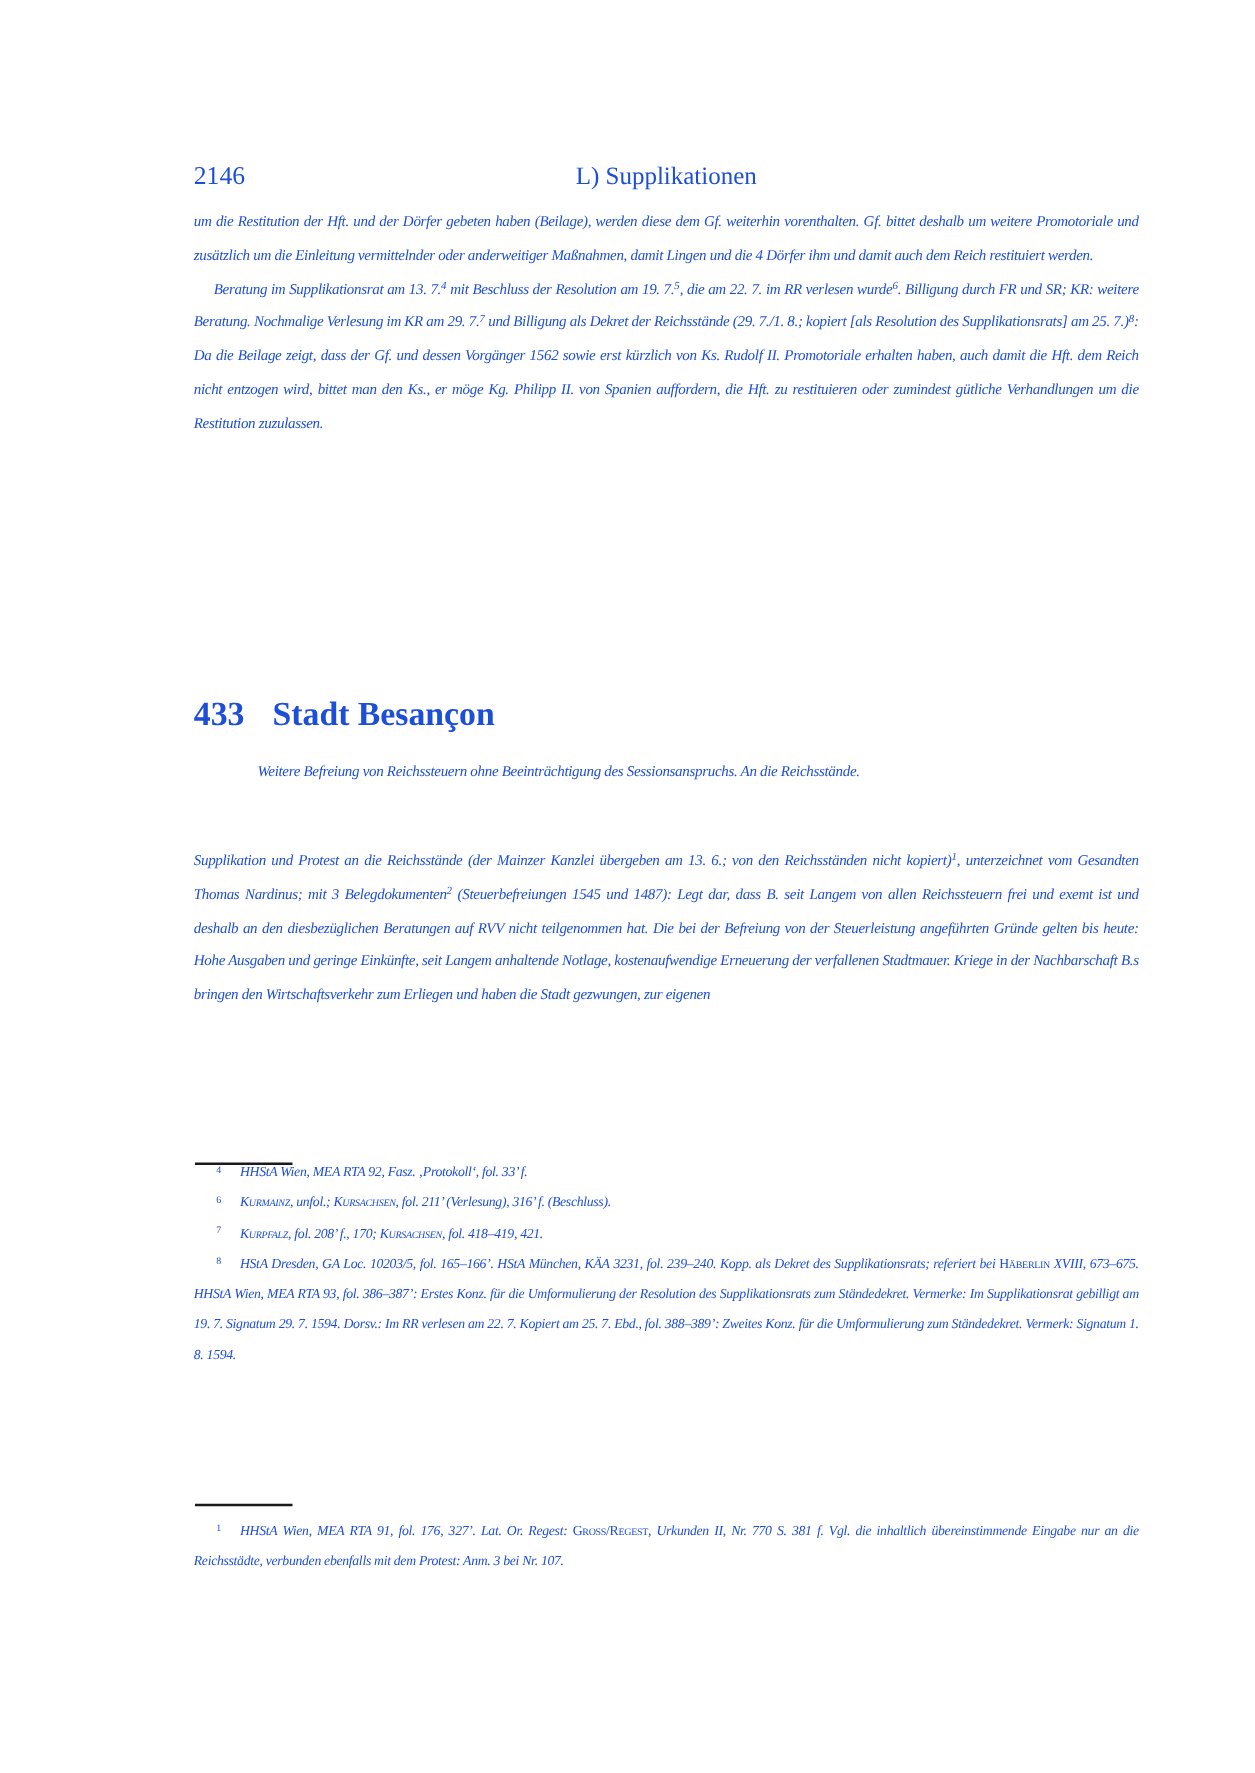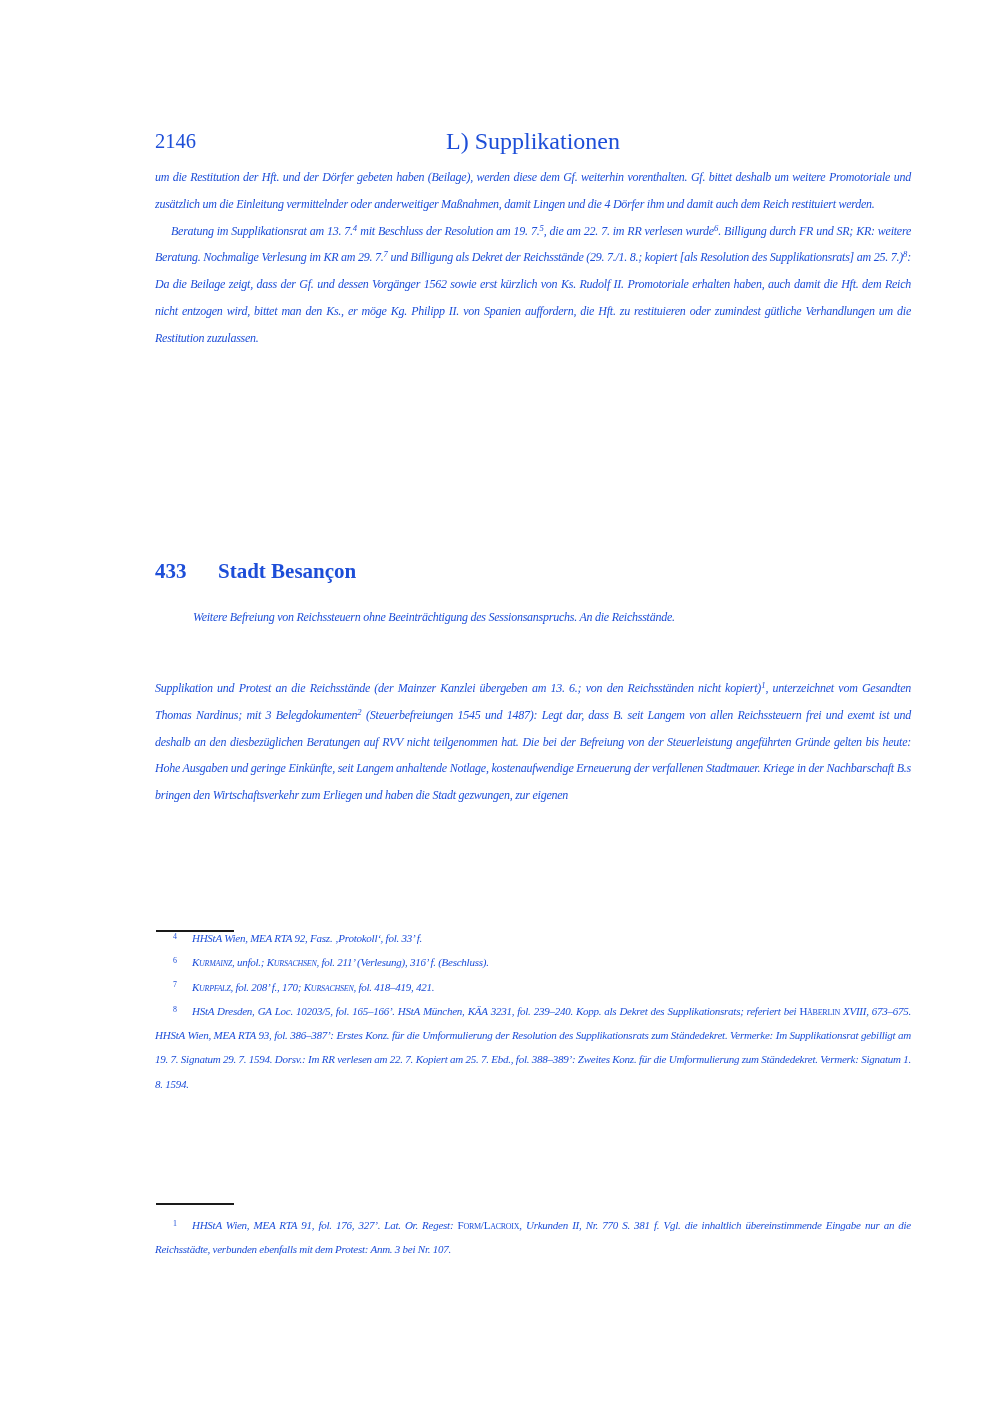--- a/index.html
+++ b/index.html
@@ -14,43 +14,43 @@
   }
   
   .pagehead{position:absolute;left:155px;top:82px;width:756px;height:27px;}
   .pagenum{
     position:absolute;left:0;top:0;
     font-size:20.5px;line-height:26px;font-style:normal;
   }
   .runhead{
     position:absolute;left:0;top:0;width:100%;
     text-align:center;
-    font-size:24px;line-height:26px;font-style:normal;
+    font-size:20px;line-height:26px;font-style:normal;
   }
   
   .bodytext{
     font-style:italic;
     font-size:12px;
     line-height:26.8px;
     letter-spacing:-0.25px;
     text-align:justify;
   }
   .block-main{position:absolute;left:155px;top:118px;width:756px;}
   .block-main p{margin:0;padding:0;}
   .p-indent{text-indent:16px;}
   
   .section-head{
     position:absolute;left:155px;top:512px;width:756px;
-    margin:0;font-size:21px;line-height:27px;
+    margin:0;font-size:27px;line-height:27px;
     font-weight:bold;font-style:normal;
   }
   .sec-num{display:inline-block;min-width:63px;}
   
   .abstract{
-    position:absolute;left:193px;top:558px;width:718px;
+    position:absolute;left:206px;top:558px;width:718px;
     margin:0;
   }
   
   .para-supplikation{
     position:absolute;left:155px;top:629px;width:756px;
     margin:0;
     font-style:italic;
   }
   sup, .seg-sup{
     font-size:0.72em;
@@ -111,16 +111,16 @@
   <div class="fnblock upper">
     <p class="footnote"><sup class="fnnum">4</sup><span><span class="seg">HHStA Wien, MEA RTA 92, Fasz. ‚Protokoll‘, fol. 33’ f.</span></span></p>
     <p class="footnote"><sup class="fnnum">6</sup><span><span class="seg seg-sc">Kurmainz</span><span class="seg">, unfol.; </span><span class="seg seg-sc">Kursachsen</span><span class="seg">, fol. 211’ (Verlesung), 316’ f. (Beschluss).</span></span></p>
     <p class="footnote"><sup class="fnnum">7</sup><span><span class="seg seg-sc">Kurpfalz</span><span class="seg">, fol. 208’ f., 170; </span><span class="seg seg-sc">Kursachsen</span><span class="seg">, fol. 418–419, 421.</span></span></p>
     <p class="footnote"><sup class="fnnum">8</sup><span><span class="seg">HStA Dresden, GA Loc. 10203/5, fol. 165–166’. HStA München, </span><span class="seg seg-sc">KÄA</span><span class="seg"> 3231, fol. 239–240. Kopp. als Dekret des Supplikationsrats; referiert bei </span><span class="seg seg-sc seg-up">Häberlin</span><span class="seg"> XVIII, 673–675. HHStA Wien, MEA RTA 93, fol. 386–387’: Erstes Konz. für die Umformulierung der Resolution des Supplikationsrats zum Ständedekret. Vermerke: Im Supplikationsrat gebilligt am 19. 7. Signatum 29. 7. 1594. Dorsv.: Im RR verlesen am 22. 7. Kopiert am 25. 7. Ebd., fol. 388–389’: Zweites Konz. für die Umformulierung zum Ständedekret. Vermerk: Signatum 1. 8. 1594.</span></span></p>
   </div>
 
   <div class="fnrule lower"></div>
 
   <div class="fnblock lower">
-    <p class="footnote"><sup class="fnnum">1</sup><span><span class="seg">HHStA Wien, MEA RTA 91, fol. 176, 327’. Lat. Or. Regest: </span><span class="seg seg-sc seg-up">Form/Lacroix</span><span class="seg">, Urkunden II, Nr. 770 S. 381 f. Vgl. die inhaltlich übereinstimmende Eingabe nur an die Reichsstädte, verbunden ebenfalls mit dem Protest: Anm. 3 bei Nr. 107.</span></span></p>
+    <p class="footnote"><sup class="fnnum">1</sup><span><span class="seg">HHStA Wien, MEA RTA 91, fol. 176, 327’. Lat. Or. Regest: </span><span class="seg seg-sc seg-up">Gross/Regest</span><span class="seg">, Urkunden II, Nr. 770 S. 381 f. Vgl. die inhaltlich übereinstimmende Eingabe nur an die Reichsstädte, verbunden ebenfalls mit dem Protest: Anm. 3 bei Nr. 107.</span></span></p>
   </div>
 
 </div>
 
 </body></html>

